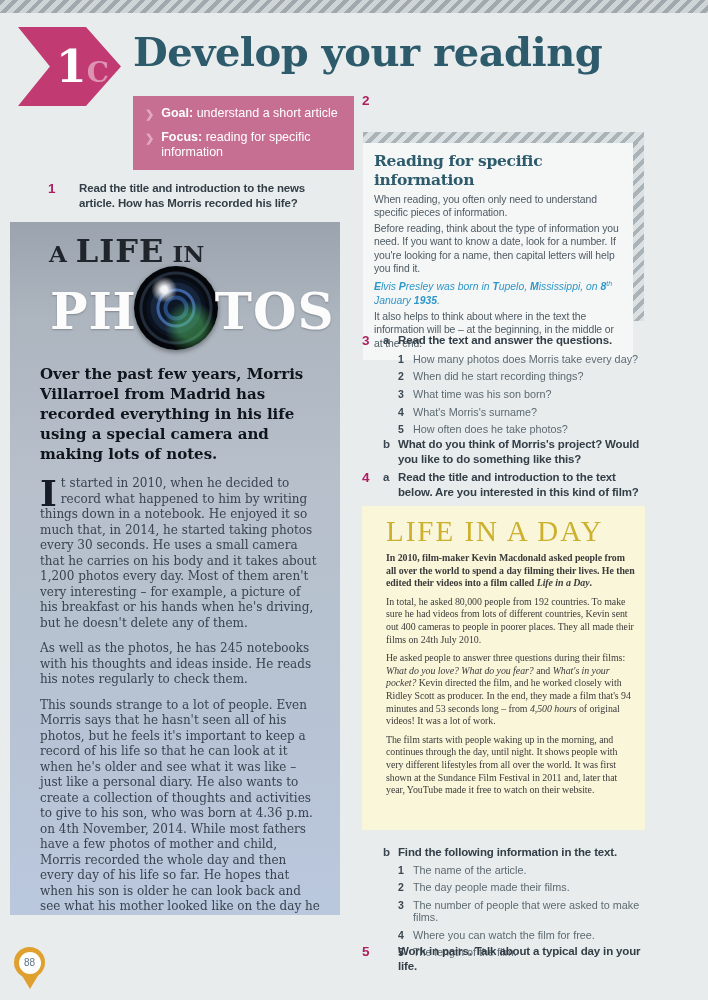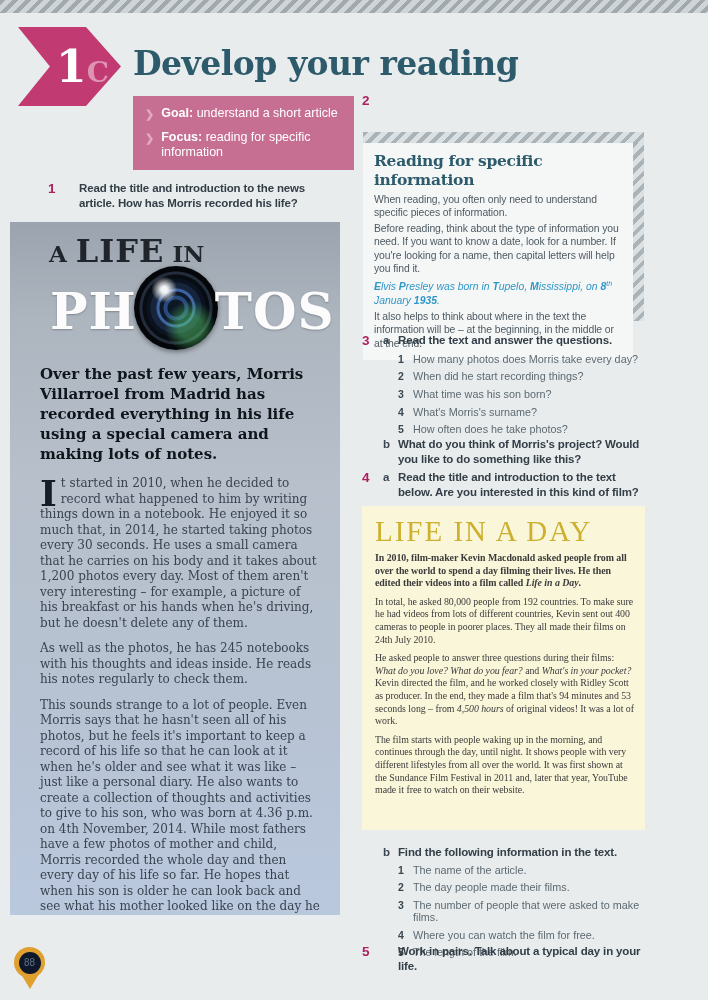--- a/index.html
+++ b/index.html
@@ -19,23 +19,23 @@
     position:absolute; left:18px; top:27px; width:103px; height:79px;
     background:#c23a72;
     clip-path:polygon(0 0, 66% 0, 100% 50%, 66% 100%, 0 100%, 31% 50%);
     display:flex; align-items:center; justify-content:center;
     padding-left:26px;
   }
   .unit-num { color:#fff; font-family:"DejaVu Serif", serif; font-weight:bold; font-size:44px; line-height:1; }
   .unit-letter { color:#dd93b2; font-family:"DejaVu Serif", serif; font-weight:bold; font-size:28px; line-height:1; margin-top:12px; }
   
   .page-title {
-    position:absolute; left:133px; top:44px; width:560px;
+    position:absolute; left:133px; top:28px; width:560px;
     font-family:"DejaVu Serif", serif; font-weight:bold;
-    font-size:33px; color:#2d5b6b; letter-spacing:-0.5px;
+    font-size:40px; color:#2d5b6b; letter-spacing:-0.5px;
   }
   
   .goal-box {
     position:absolute; left:133px; top:96px; width:221px; min-height:72px;
     background:#c76f92; padding:10px 12px 9px 12px;
   }
   .goal-line { display:flex; color:#fff; font-size:12.5px; line-height:15.5px; margin-bottom:7px; }
   .goal-line:last-child { margin-bottom:0; }
   .goal-bullet { color:#e2a9bf; font-weight:bold; margin-right:7px; font-size:11px; padding-top:1px; }
   .goal-label { font-weight:bold; }
@@ -88,31 +88,31 @@
   .focus-inner { position:absolute; left:0; top:11px; width:270px; min-height:178px;
     background:#f5f7f7; padding:8px 11px 8px 11px; }
   .focus-title { font-family:"DejaVu Serif", serif; font-weight:bold; font-size:15.5px; color:#2d5b6b; margin-bottom:4px; letter-spacing:-0.3px; }
   .focus-p { font-size:10.4px; line-height:13.4px; color:#4e5a62; letter-spacing:-0.1px; margin-bottom:2px; }
   .focus-example { font-size:10.4px; line-height:13.4px; color:#2e96c8; font-style:italic; margin-bottom:2px; }
   .focus-example b { font-style:italic; }
   .focus-example sup { font-size:7px; }
   
   .life-box {
     position:absolute; left:362px; top:506px; width:283px; min-height:324px;
-    background:#faf6da; padding:9px 10px 10px 13px;
+    background:#faf6da; padding:9px 10px 10px 24px;
   }
   .life-title { font-family:"Liberation Serif", serif; color:#ccb02e; font-size:29px; line-height:32px; letter-spacing:2px; margin-bottom:5px; }
   .life-p { font-size:9.9px; line-height:12.6px; color:#3b3b3b; letter-spacing:-0.05px; margin-bottom:6px;font-family:Liberation Serif, serif; }
   .life-p.bold { font-weight:bold; }
   
   .pin { position:absolute; left:14px; top:947px; width:31px; height:45px; }
   .pin-head { position:absolute; left:0; top:0; width:31px; height:31px; background:#dfa02f; border-radius:50%; }
   .pin-point { position:absolute; left:6.5px; top:27px; width:0; height:0;
     border-left:9px solid transparent; border-right:9px solid transparent; border-top:15px solid #dfa02f; }
-  .pin-inner { position:absolute; left:4.5px; top:4.5px; width:22px; height:22px; background:#0f172a; border-radius:50%;
+  .pin-inner { position:absolute; left:4.5px; top:4.5px; width:22px; height:22px; background:#ffffff; border-radius:50%;
     display:flex; align-items:center; justify-content:center; font-size:10px; color:#5f7486; }
 </style>
 </head>
 <body>
 
 <div class="page">
 
   <div class="top-hatch"></div>
 
   <div class="unit-arrow">

